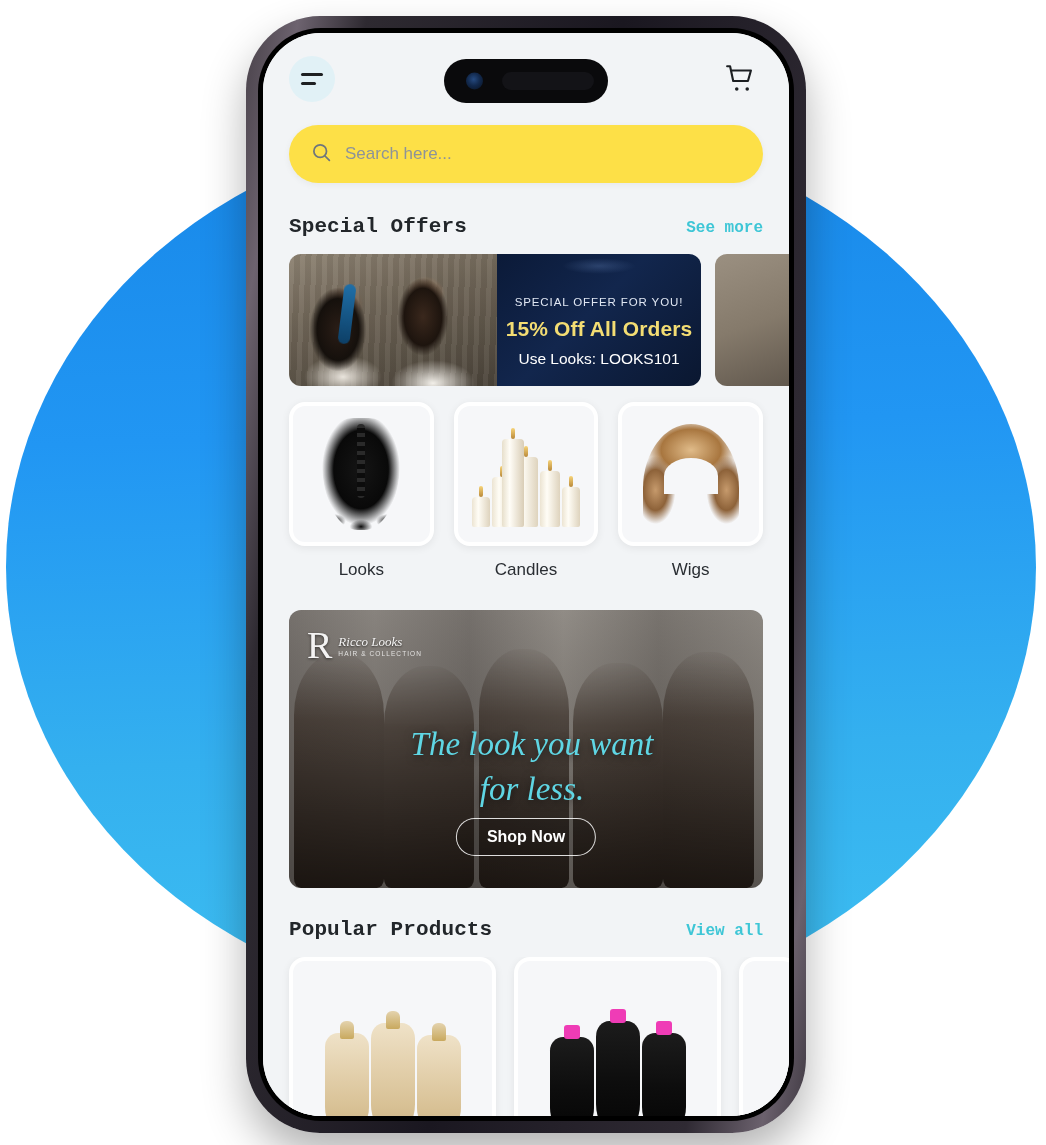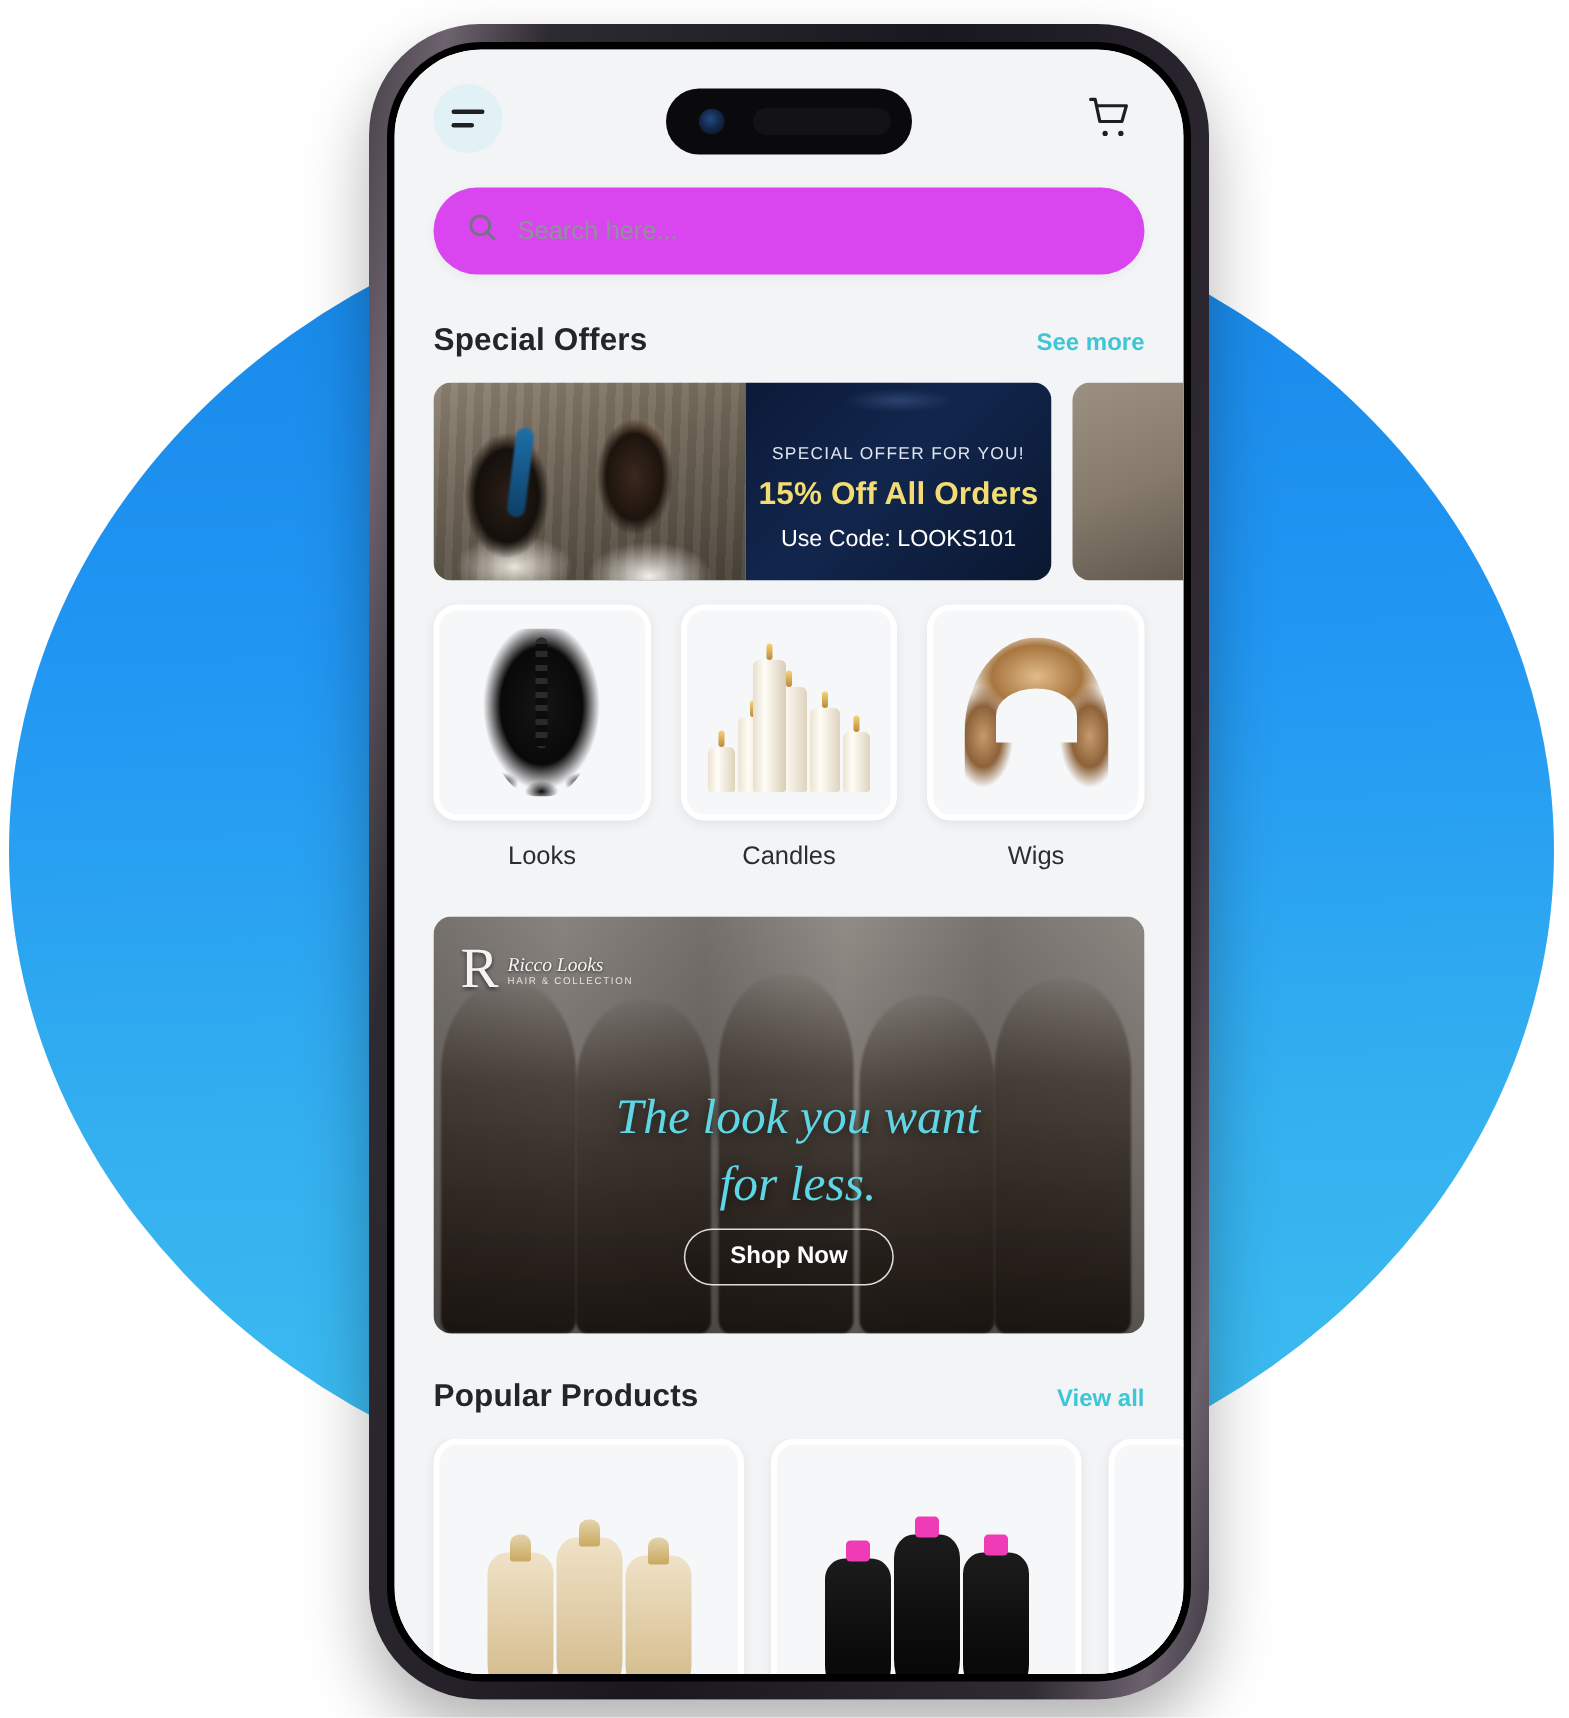--- a/index.html
+++ b/index.html
@@ -135,21 +135,21 @@
   }
   #menu-button .bar1 { width: 22px; height: 3px; background: #1e2022; border-radius: 2px; }
   #menu-button .bar2 { width: 15px; height: 3px; background: #1e2022; border-radius: 2px; margin-right: 7px; }
 
   #cart-button { width: 44px; height: 44px; cursor: pointer; display:flex; align-items:center; justify-content:center; }
 
   
   #search-wrap { padding: 0 26px; }
   #search-bar {
     height: 58px;
-    background: #d946ef;
+    background: #fde047;
     border-radius: 30px;
     display: flex;
     align-items: center;
     padding: 0 22px;
     gap: 13px;
     box-shadow: 0 2px 7px rgba(0,0,0,.05);
   }
   #search-input {
     flex: 1;
     border: none;
@@ -160,20 +160,21 @@
     font-family: "Liberation Sans", sans-serif;
   }
   #search-input::placeholder { color: #8d9399; }
 
   
   .section-head {
     display: flex;
     align-items: baseline;
     justify-content: space-between;
     padding: 0 26px;
+    font-family: Liberation Mono, monospace;
   }
   .section-title { font-size: 21px; font-weight: bold; color: #22262a; letter-spacing: .1px; }
   .section-link { font-size: 16px; color: #3ec6d6; font-weight: bold; cursor: pointer; }
 
   
   #offers-row {
     display: flex;
     gap: 14px;
     padding: 0 26px;
     margin-top: 16px;
@@ -517,21 +518,21 @@
           </div>
 
           <div id="offers-row">
             <div class="offer-card">
               <div class="offer-photo">
                 <span class="streak"></span>
               </div>
               <div class="offer-text">
                 <div class="offer-kicker">SPECIAL OFFER FOR YOU!</div>
                 <div class="offer-headline">15% Off All Orders</div>
-                <div class="offer-code">Use Code: LOOKS101</div>
+                <div class="offer-code">Use Looks: LOOKS101</div>
               </div>
             </div>
             <div class="offer-card-partial"></div>
           </div>
 
 
           <div id="cats">
             <div class="cat-item">
               <div class="cat-tile">
                 <div class="art-hair"></div>

